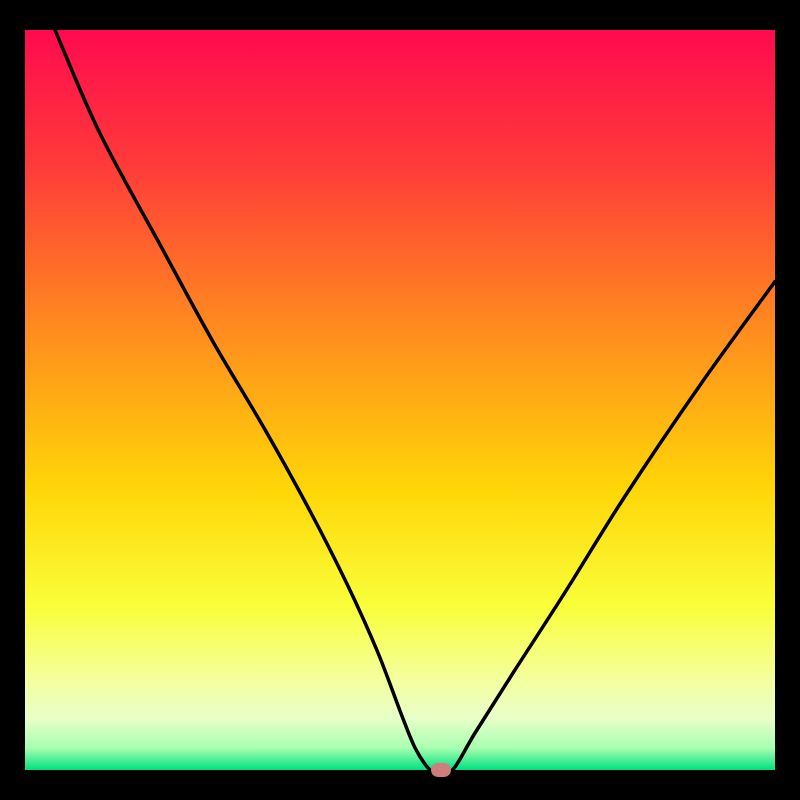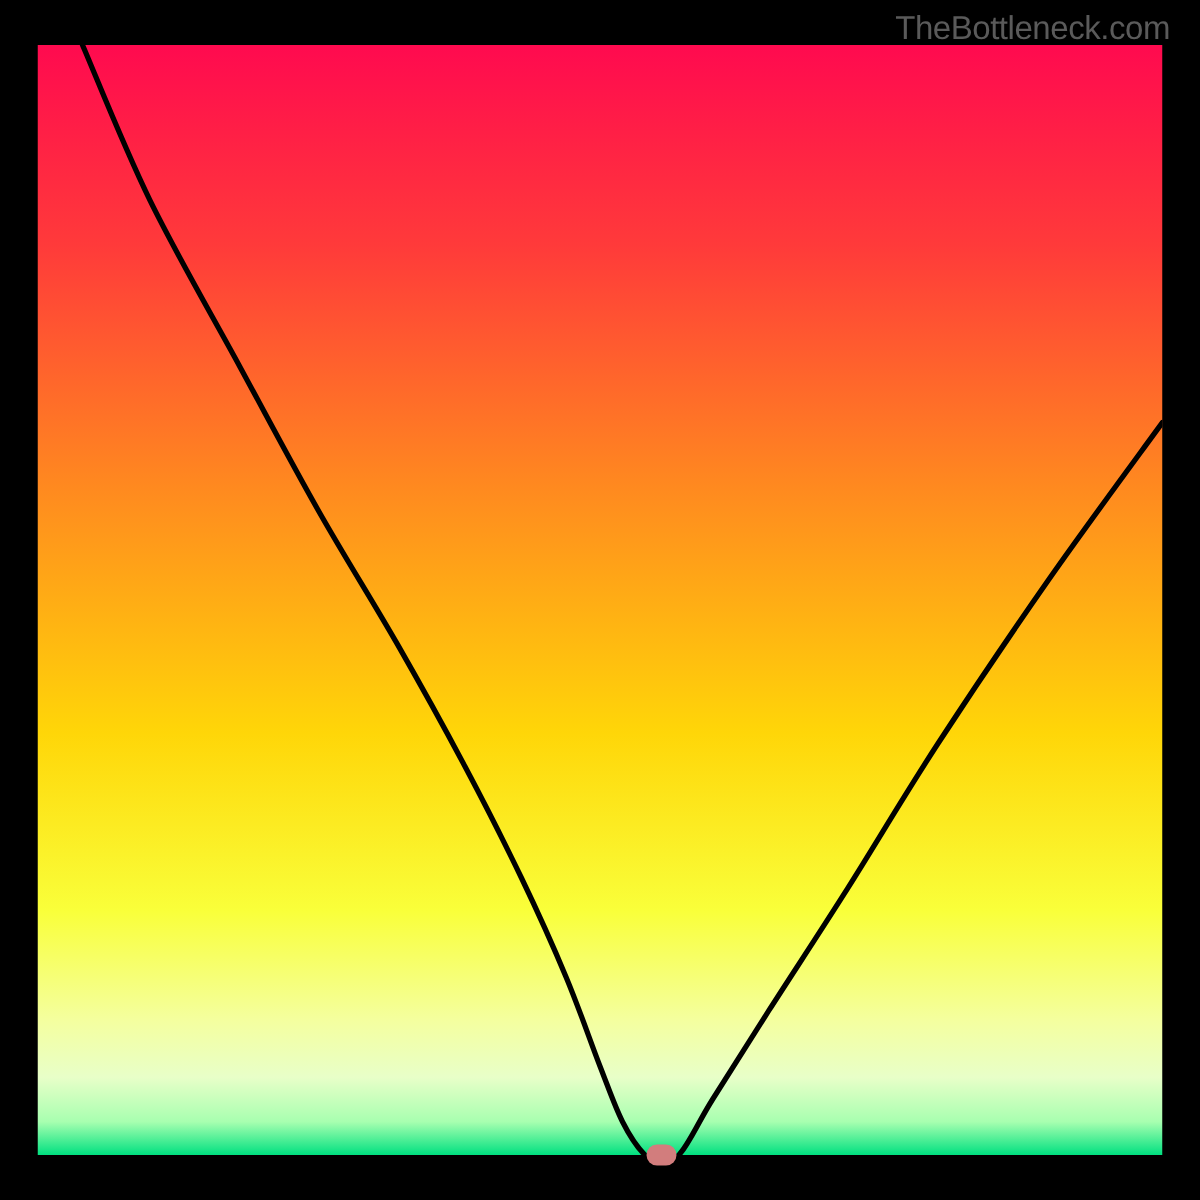--- a/index.html
+++ b/index.html
@@ -56,21 +56,20 @@
     background: #d27d7d;
     border-radius: 7px;
     z-index: 6;
     transform: translate(-50%, -50%);
   }
 </style>
 </head>
 <body>
 
 <div class="container">
-  <div class="watermark">TheBottleneck.com</div>
 
   <div class="plot-area">
     <svg class="gradient-bg" viewBox="0 0 750 740" preserveAspectRatio="none">
       <defs>
         <linearGradient id="bg-grad" x1="0" y1="0" x2="0" y2="1">
             <stop offset="0%" stop-color="#ff0a4f"></stop>
             <stop offset="18%" stop-color="#ff3a3a"></stop>
             <stop offset="40%" stop-color="#ff8a1f"></stop>
             <stop offset="62%" stop-color="#ffd608"></stop>
             <stop offset="78%" stop-color="#f9ff3a"></stop>

